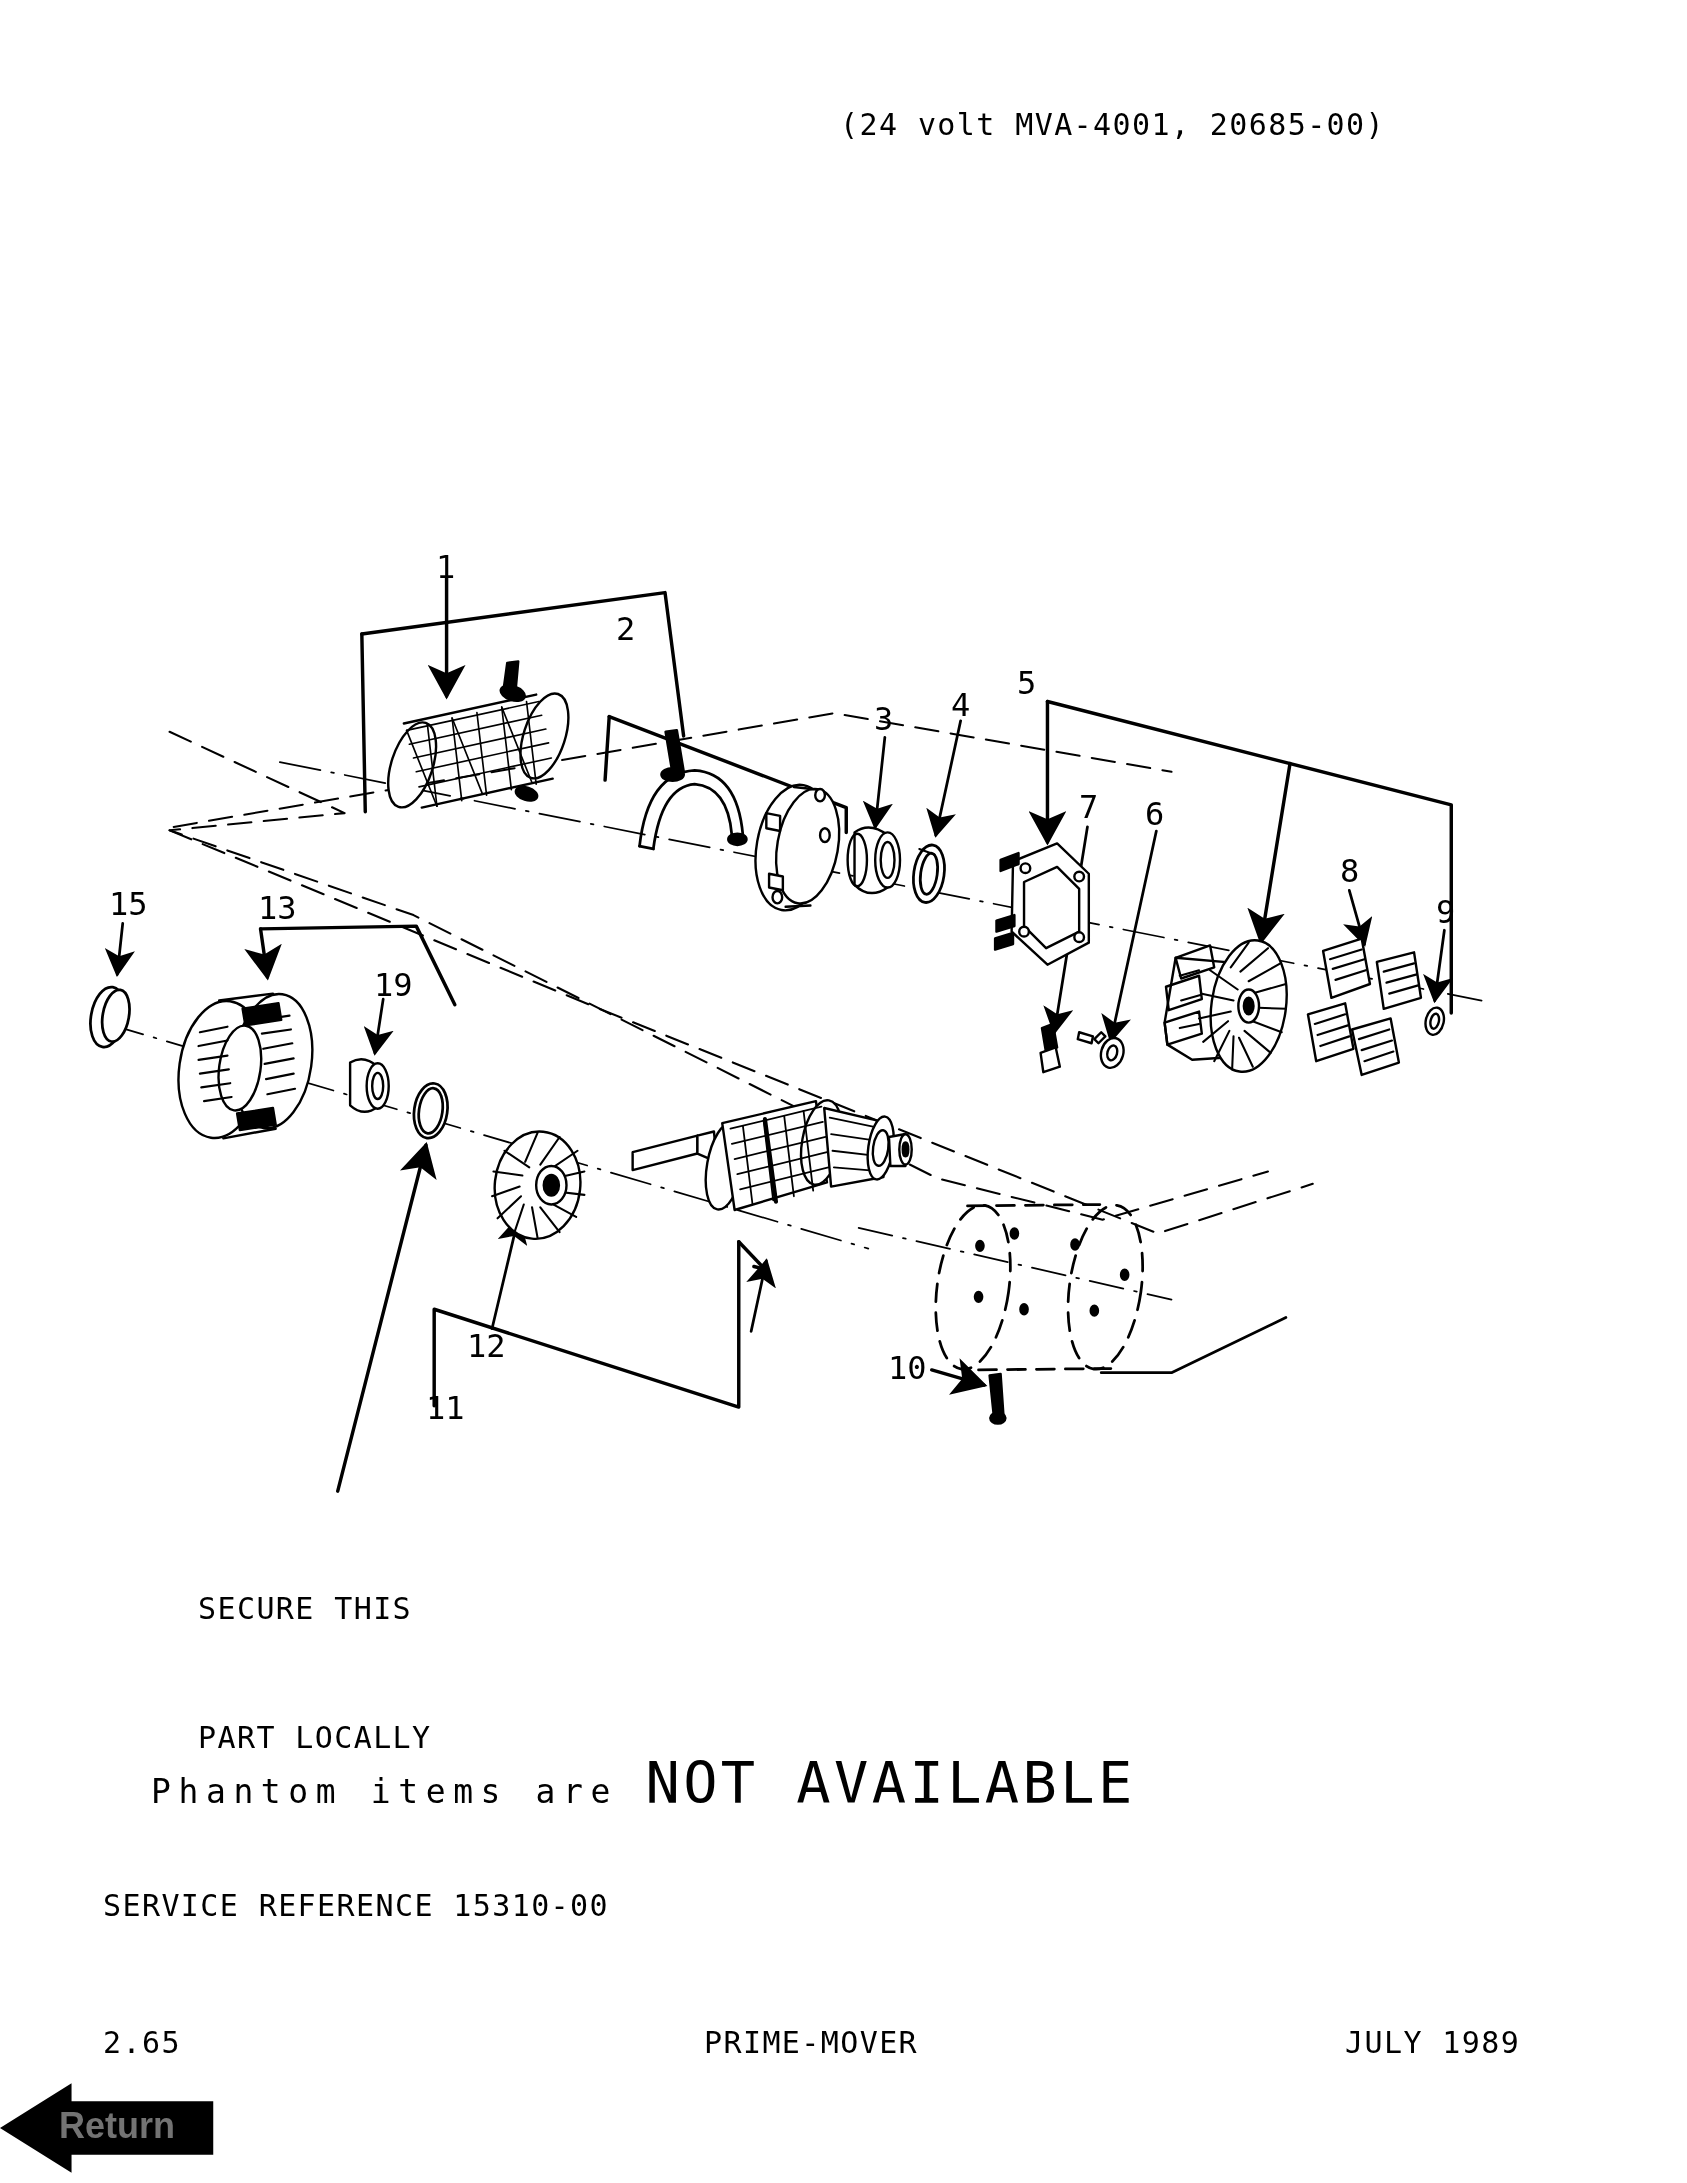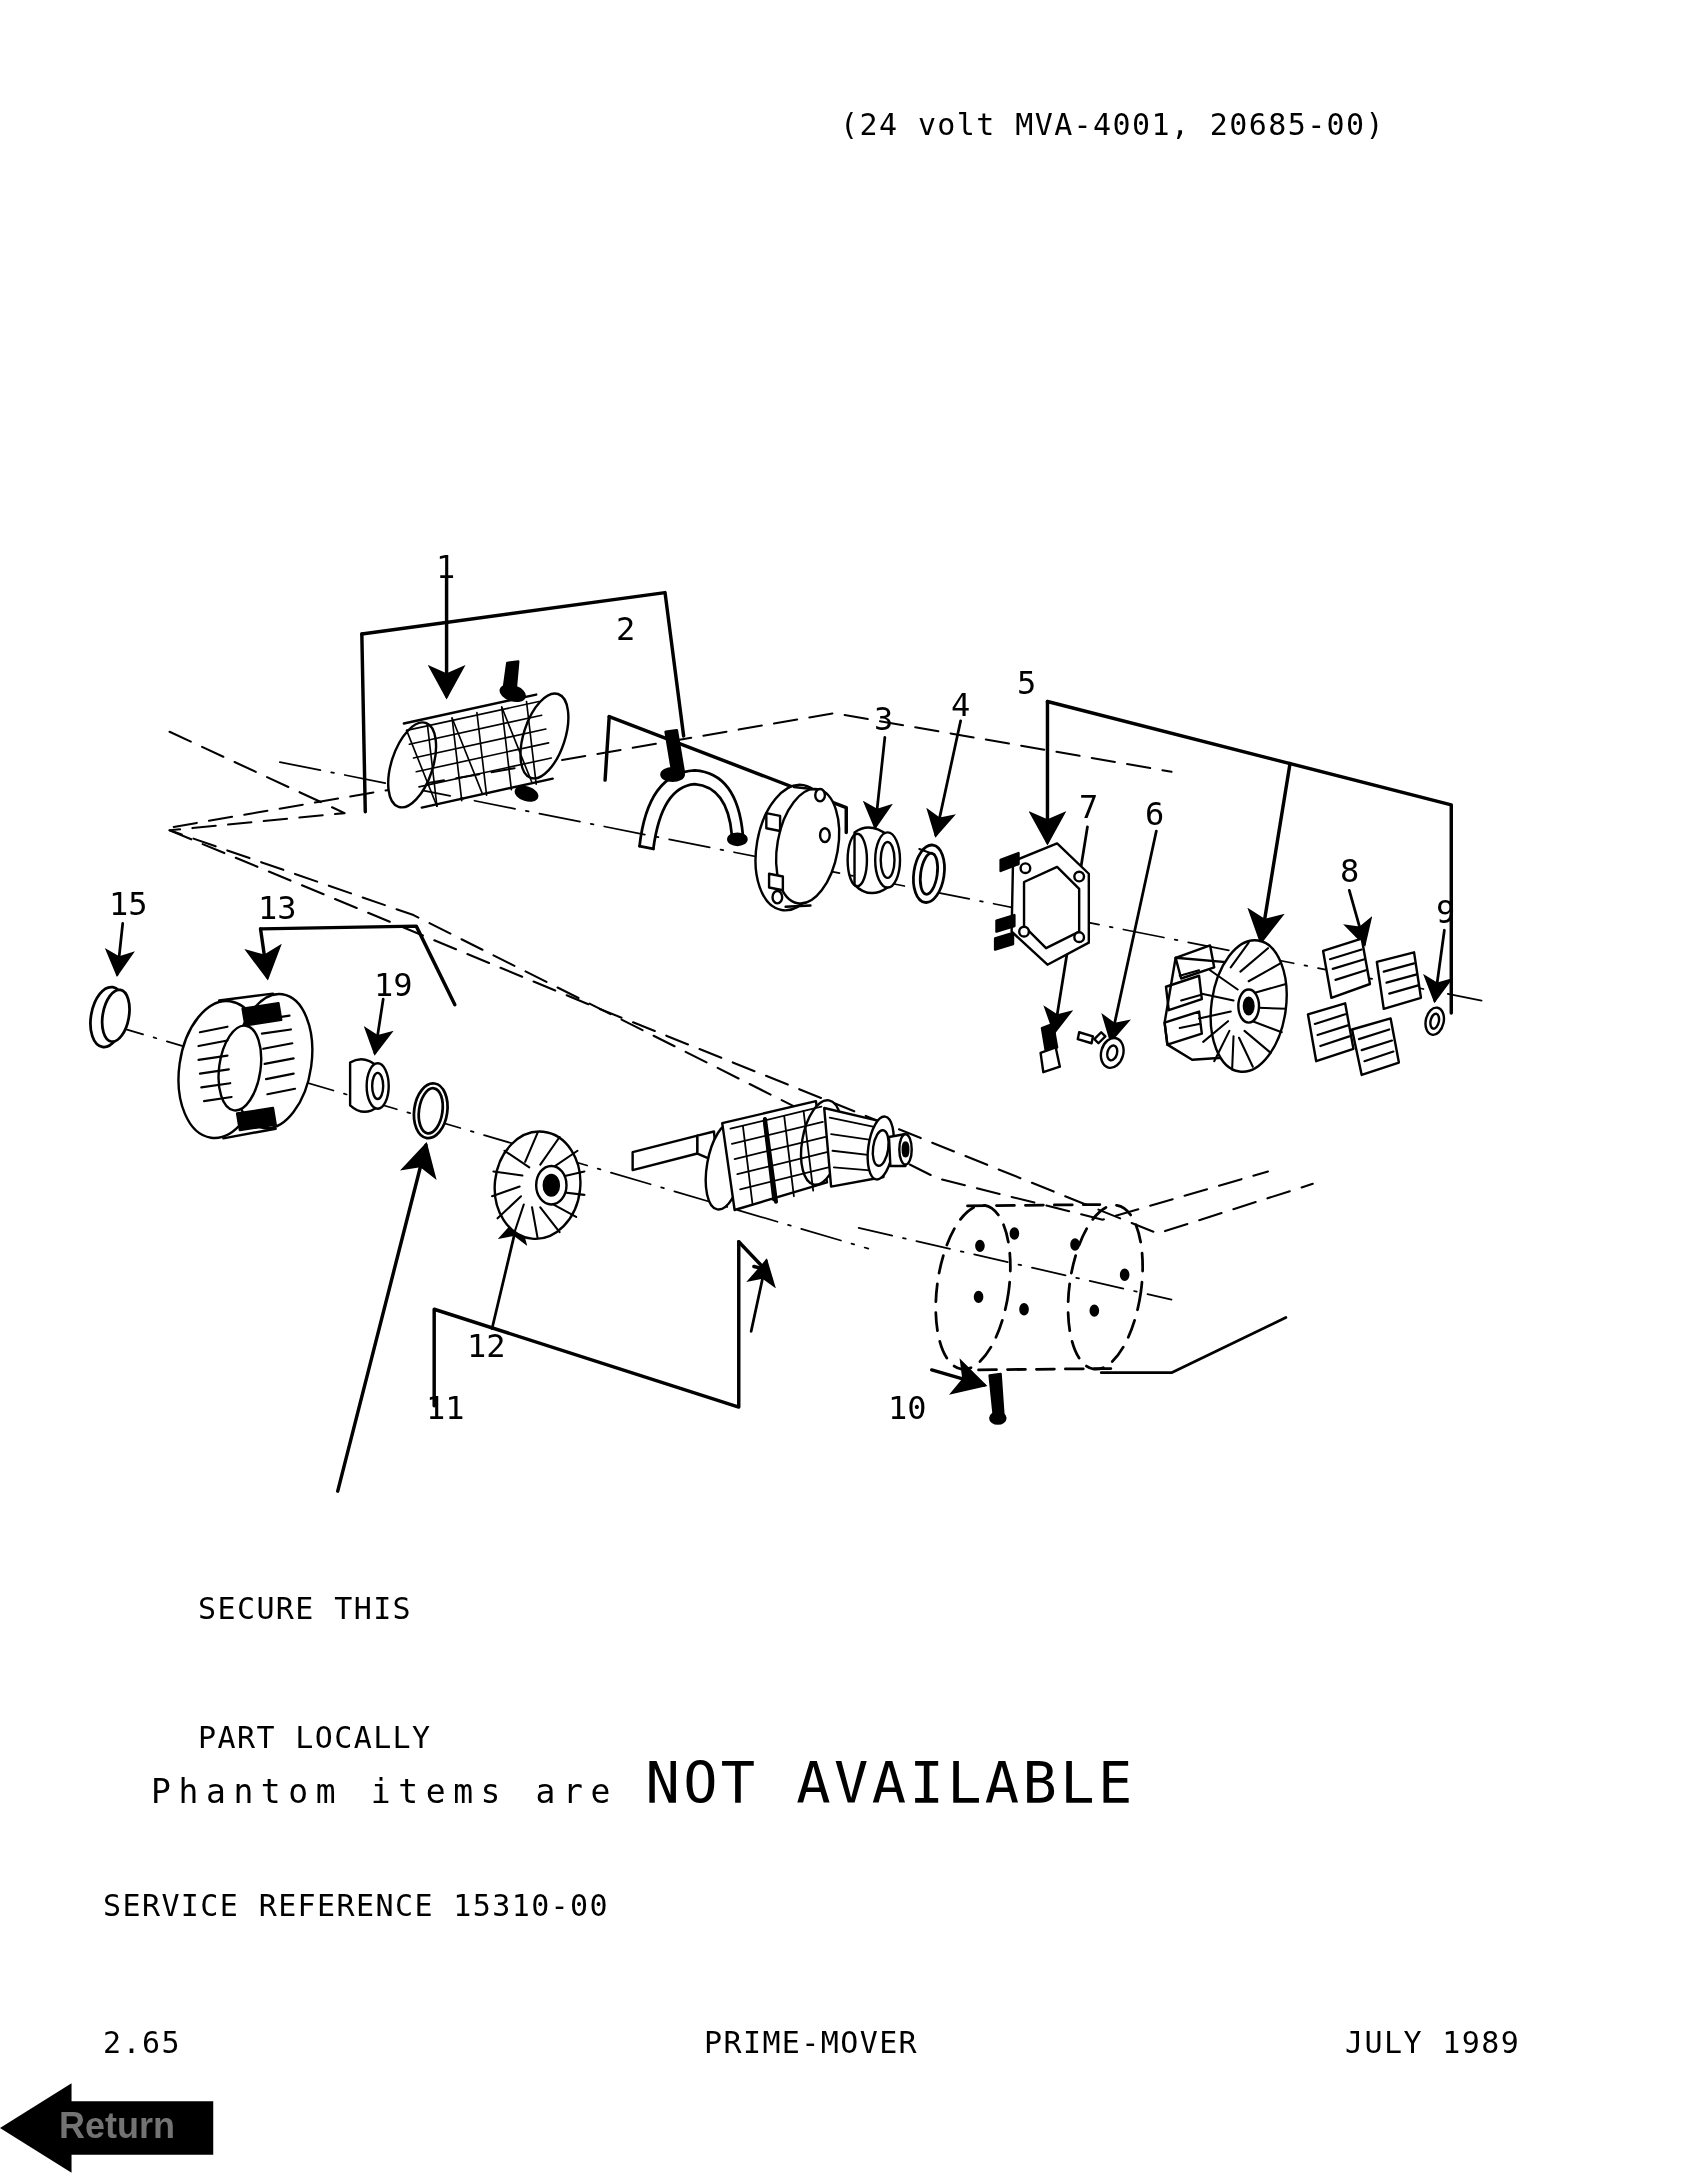--- a/index.html
+++ b/index.html
@@ -472,21 +472,21 @@
 
 <div class="callout" style="left:436px;  top:551px;">1</div>
 <div class="callout" style="left:616px;  top:613px;">2</div>
 <div class="callout" style="left:874px; top:703px;">3</div>
 <div class="callout" style="left:951px; top:689px;">4</div>
 <div class="callout" style="left:1017px; top:667px;">5</div>
 <div class="callout" style="left:1145px; top:798px;">6</div>
 <div class="callout" style="left:1079px; top:791px;">7</div>
 <div class="callout" style="left:1340px; top:855px;">8</div>
 <div class="callout" style="left:1436px; top:896px;">9</div>
-<div class="callout" style="left:888px; top:1392px;">10</div>
+<div class="callout" style="left:888px; top:1352px;">10</div>
 <div class="callout" style="left:398px;  top:1392px;margin-left:28px;">11</div>
 <div class="callout" style="left:467px;  top:1330px;">12</div>
 <div class="callout" style="left:258px;  top:892px;">13</div>
 <div class="callout" style="left:374px;  top:969px;">19</div>
 <div class="callout" style="left:109px;  top:888px;">15</div>
 
 <div id="secure-note">
   <div>SECURE THIS</div>
   <div>PART LOCALLY</div>
 </div>

